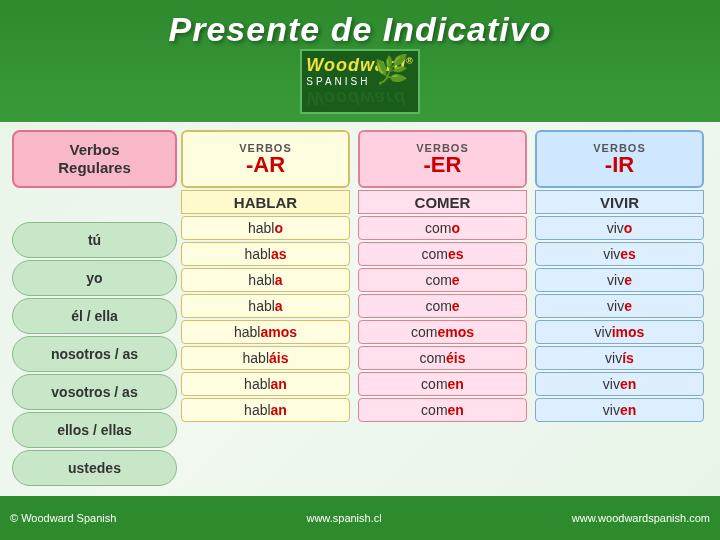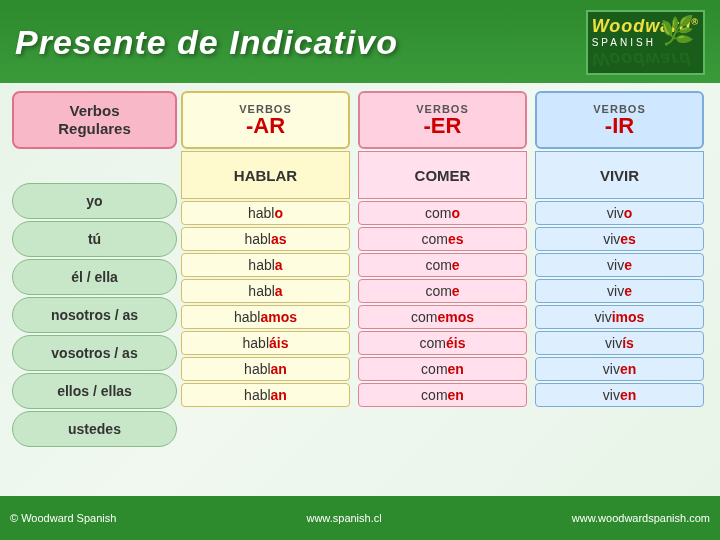--- a/index.html
+++ b/index.html
@@ -16,20 +16,21 @@
       background: linear-gradient(135deg, #e8f4e8 0%, #f0f8f0 50%, #e8f4e8 100%);
       padding: 0;
       position: relative;
     }
     .header {
       background: linear-gradient(180deg, #2d8a2d 0%, #3a9a3a 100%);
       padding: 10px 15px 8px 15px;
       display: flex;
       align-items: center;
       justify-content: space-between;
+      flex-direction: column;
     }
     .header-title {
       color: white;
       font-size: 34px;
       font-weight: 900;
       font-style: italic;
       text-shadow: 2px 2px 4px rgba(0,0,0,0.4);
       letter-spacing: 1px;
     }
     .logo-box {
@@ -158,21 +159,21 @@
     }
     .verb-ending .highlight { color: #cc0000; }
     .verb-example {
       background: #f5f5f5;
       border: 1px solid #ccc;
       text-align: center;
       padding: 4px;
       font-size: 15px;
       font-weight: 700;
       color: #333;
-      height: 48px;
+      height: 24px;
       display: flex;
       align-items: center;
       justify-content: center;
       margin: 0 0 2px 0;
     }
     .verb-example.yellow { background: #fffacd; border-color: #d4c060; }
     .verb-example.pink { background: #ffe0ec; border-color: #e08098; }
     .verb-example.blue { background: #ddeeff; border-color: #7aabdd; }
     .conj-cell {
       background: #fffde0;
@@ -225,22 +226,22 @@
 
   <div class="content">
     <div class="table-container">
 
       <div class="pronoun-col">
         <div class="pronoun-header-label">
           <span>Verbos</span>
           <span>Regulares</span>
         </div>
         <div class="pronoun-subheader"></div>
+        <div class="pronoun-cell">tú</div>
         <div class="pronoun-cell">yo</div>
-        <div class="pronoun-cell">tú</div>
         <div class="pronoun-cell">él / ella</div>
         <div class="pronoun-cell">nosotros / as</div>
         <div class="pronoun-cell">vosotros / as</div>
         <div class="pronoun-cell">ellos / ellas</div>
         <div class="pronoun-cell">ustedes</div>
       </div>
 
       <div class="verb-col">
         <div class="verb-col-header">
           <span class="verb-type-label">VERBOS</span>

